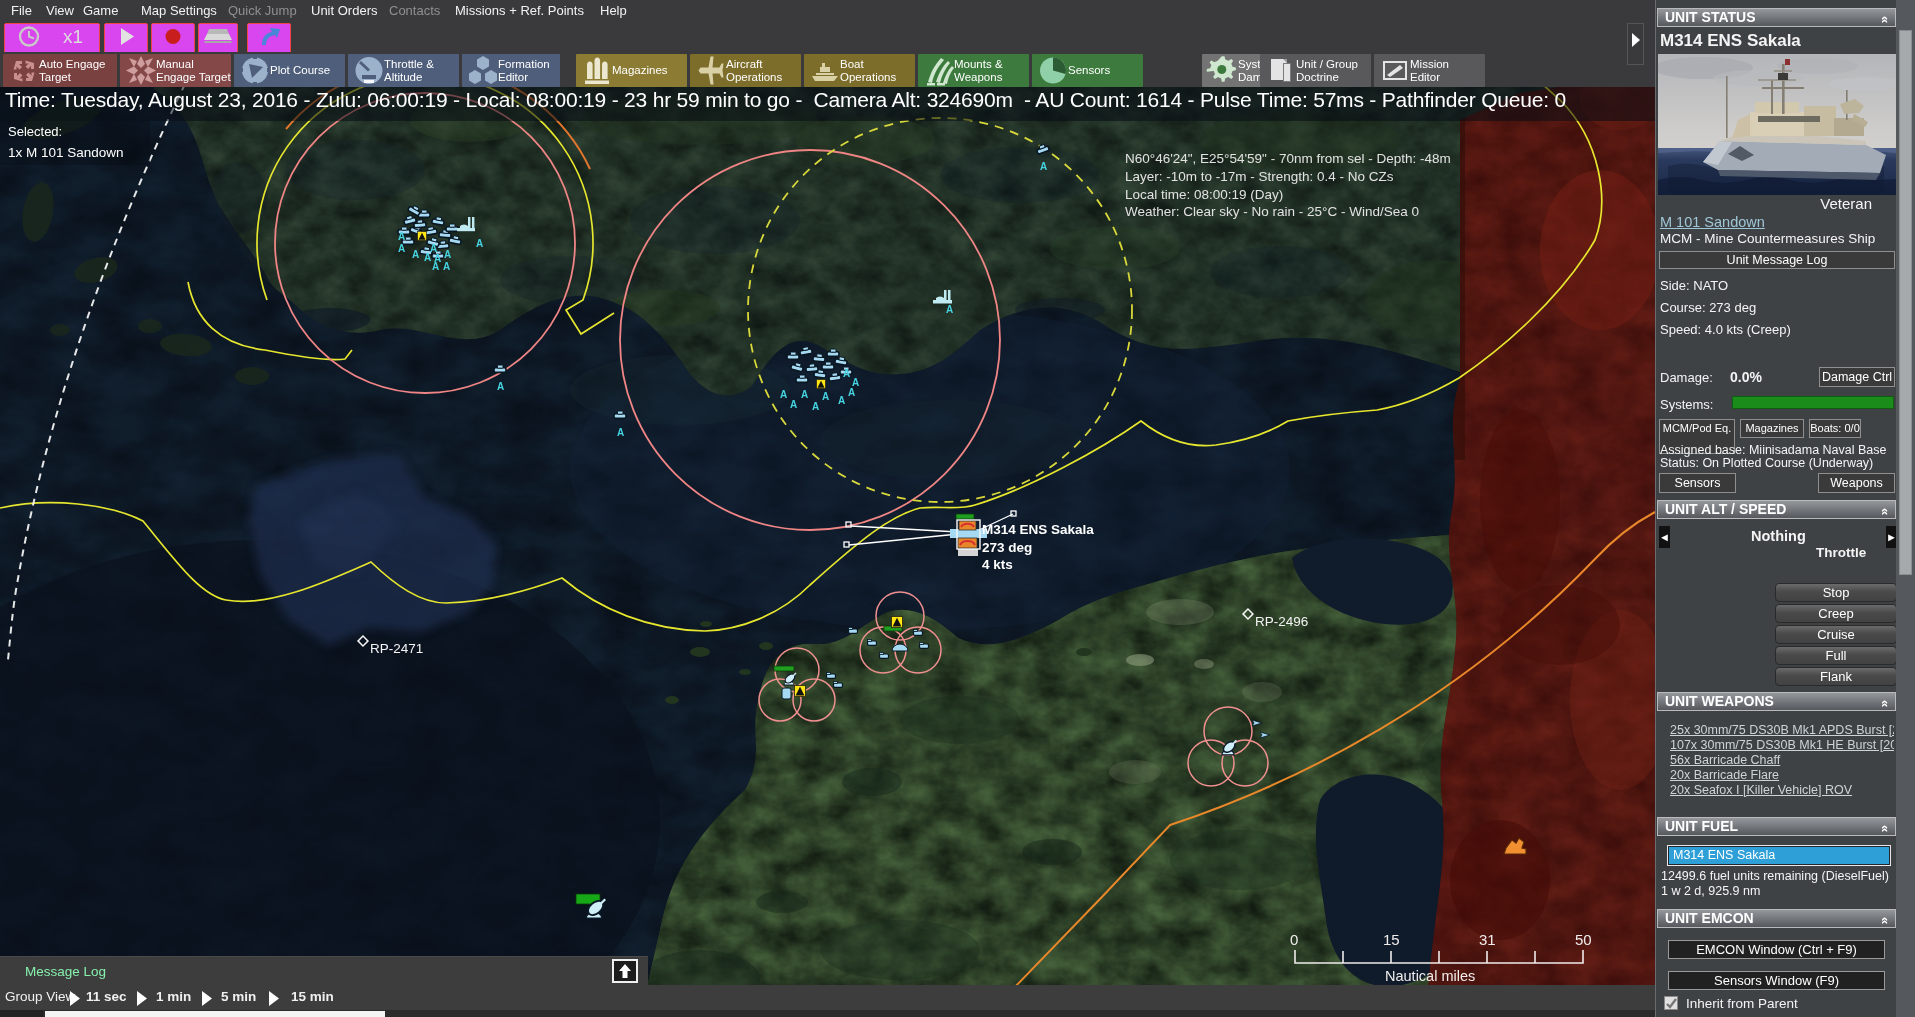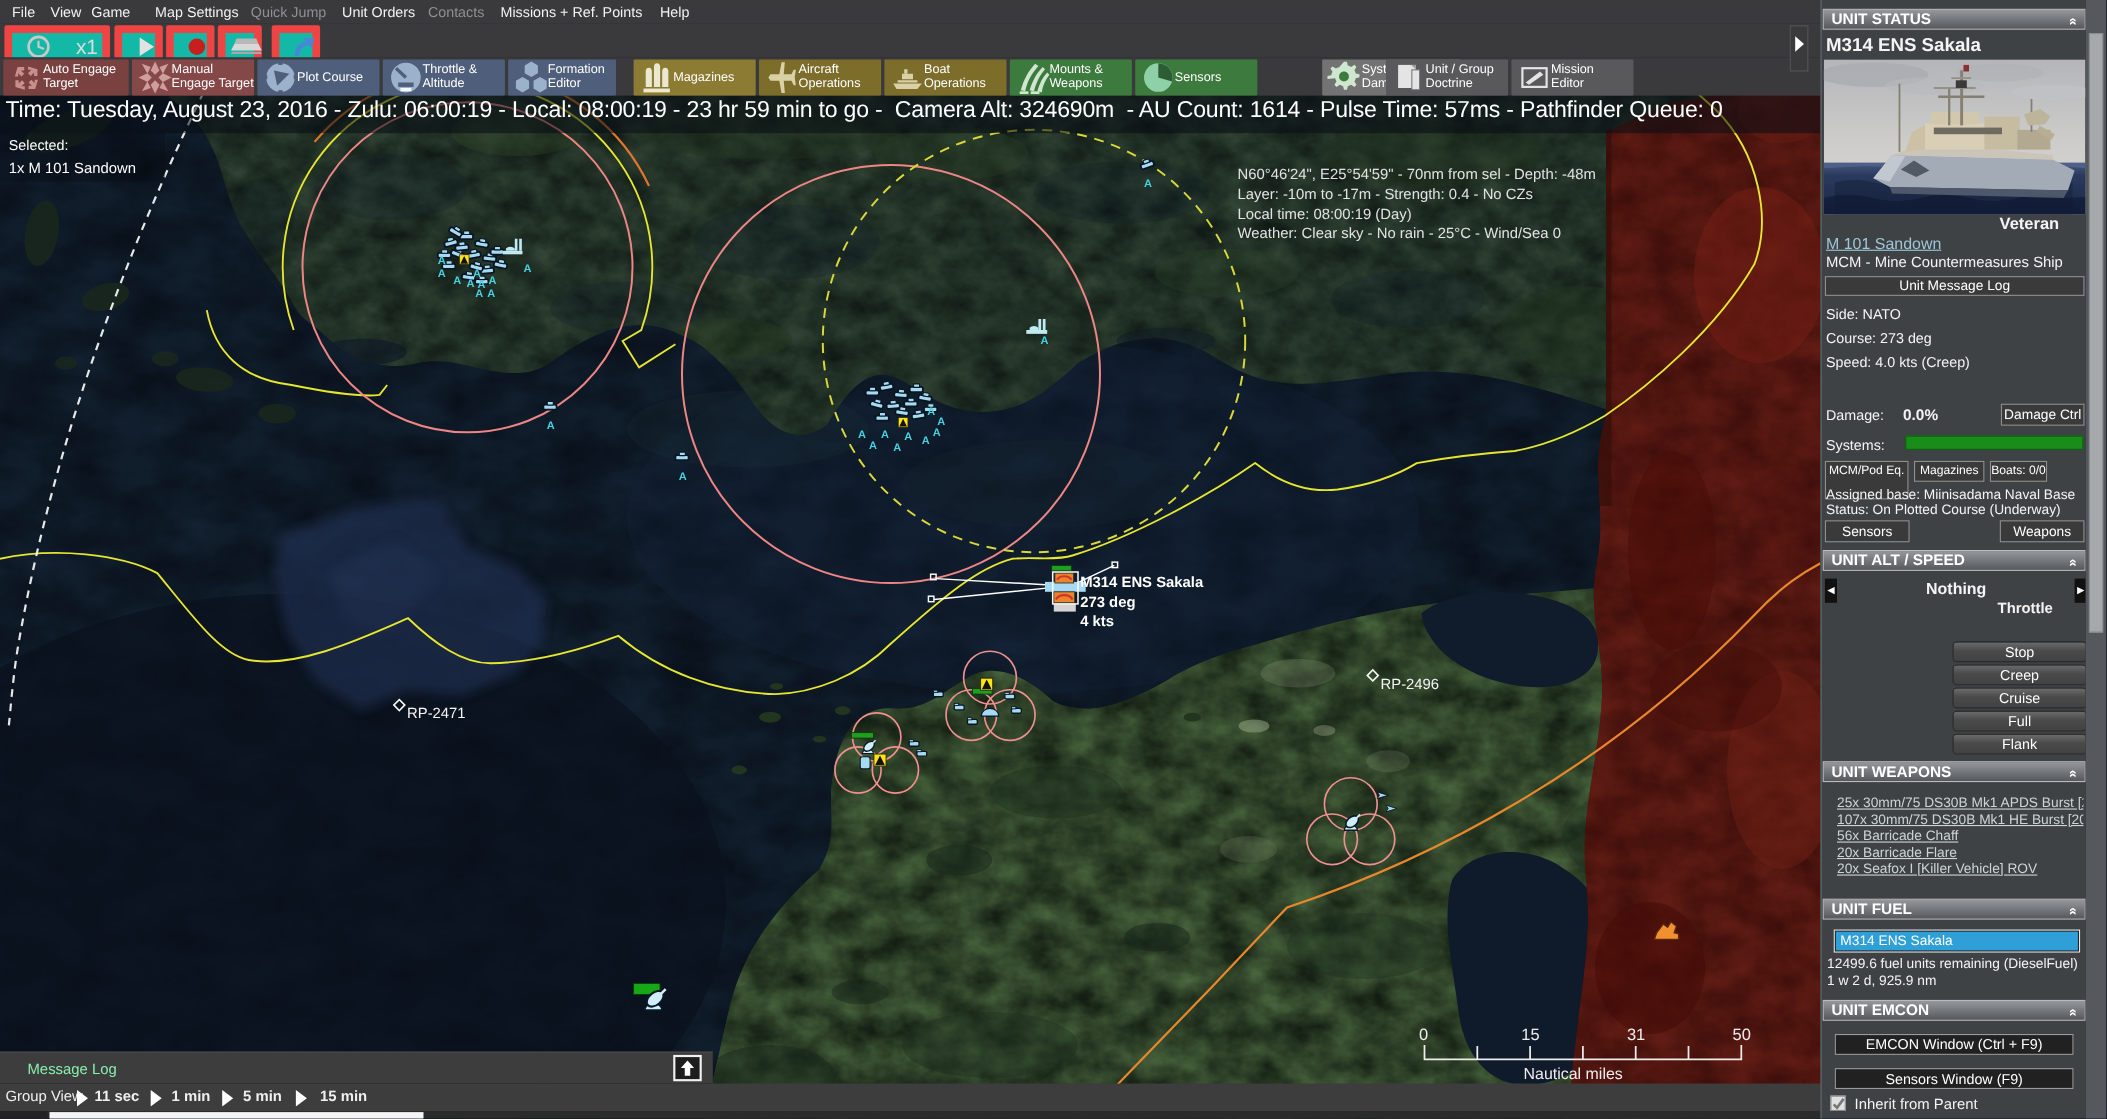--- a/index.html
+++ b/index.html
@@ -3,21 +3,21 @@
 <style>
 *{margin:0;padding:0;box-sizing:border-box}
 html,body{width:1915px;height:1017px;overflow:hidden;background:#0d1624;font-family:"Liberation Sans",sans-serif;}
 .abs{position:absolute}
 #stage{position:absolute;left:0;top:0;width:1915px;height:1017px;overflow:hidden}
 
 #menubar{left:0;top:0;width:1655px;height:21px;background:#3a3a3c}
 #menubar span{position:absolute;top:3px;font-size:13px;color:#f2f2f2;white-space:nowrap}
 #row2{left:0;top:21px;width:1655px;height:31px;background:#3a3a3c}
 #row3{left:0;top:52px;width:1655px;height:35px;background:#3a3a3c}
-.tb{position:absolute;top:2px;height:42px;background:#14b8a6;border:7px solid #ef4444;border-radius:2px}
+.tb{position:absolute;top:2px;height:42px;background:#d946ef;border:1px solid #ef4444;border-radius:2px}
 .bb{position:absolute;top:2px;height:33px;border-radius:1px;color:#fff}
 .bb .ic{position:absolute;left:4px;top:0;width:34px;height:33px}
 .bb .tx{position:absolute;left:36px;top:50%;transform:translateY(-50%);white-space:pre-line;font-size:11.5px;line-height:13.5px;width:76px}
 
 #timeband{left:0;top:87px;width:1655px;height:34px;background:rgba(8,12,20,0.55)}
 #timetext{left:5px;top:88px;font-size:21px;letter-spacing:-0.2px;color:#fff;white-space:nowrap}
 #selbox{left:0;top:121px;width:150px;height:44px;background:rgba(8,12,20,0.4)}
 #seltext1{left:8px;top:124px;font-size:13px;color:#fff}
 #seltext2{left:8px;top:145px;font-size:13.5px;color:#fff}
 
@@ -578,21 +578,21 @@
 <path d="M100 26 L138 26" stroke="#949086" stroke-width="1.6"></path>
 <path d="M116 17 L134 17" stroke="#949086" stroke-width="1.6"></path>
 <rect x="120" y="19" width="10" height="7" fill="#3a3a38"></rect>
 <rect x="127" y="5" width="5" height="6" fill="#8a3030"></rect>
 <rect x="68" y="22" width="1.6" height="62" fill="#847f72"></rect>
 <rect x="188" y="36" width="1.6" height="30" fill="#847f72"></rect>
 <path d="M182 50 l15 -5 9 7 -5 7 -15 1 z" fill="#bdb49c"></path>
 <path d="M70 100 L82 92 L96 101 L84 107 Z" fill="#525a66"></path>
 <path d="M196 60 l14 8 -3 5 -13 -7 z" fill="#b8ae94"></path>
 </svg>
-<div class="sbt" style="right:24px;top:195px;font-size:15px;font-weight:bold">Veteran</div>
+<div class="sbt" style="right:24px;top:195px;font-size:15px;font-weight:normal">Veteran</div>
 <div class="sbt" style="left:4px;top:214px;font-size:14.5px;color:#9fc6d6;text-decoration:underline">M 101 Sandown</div>
 <div class="sbt" style="left:4px;top:231px;font-size:13.5px">MCM - Mine Countermeasures Ship</div>
 <div class="sbtn" style="left:3px;top:251px;width:236px;height:18px;line-height:16px">Unit Message Log</div>
 <div class="sbt" style="left:4px;top:278px">Side: NATO</div>
 <div class="sbt" style="left:4px;top:300px">Course: 273 deg</div>
 <div class="sbt" style="left:4px;top:322px">Speed: 4.0 kts (Creep)</div>
 <div class="sbt" style="left:4px;top:370px">Damage:</div>
 <div class="sbt" style="left:74px;top:369px;font-weight:bold;font-size:14px">0.0%</div>
 <div class="sbtn" style="left:163px;top:367px;width:76px;height:20px;line-height:18px">Damage Ctrl</div>
 <div class="sbt" style="left:4px;top:397px">Systems:</div>

